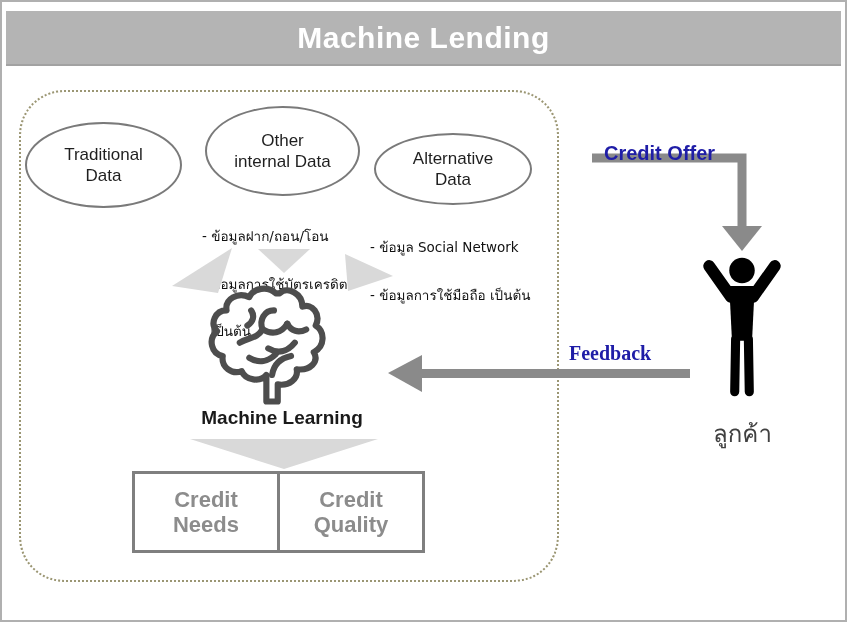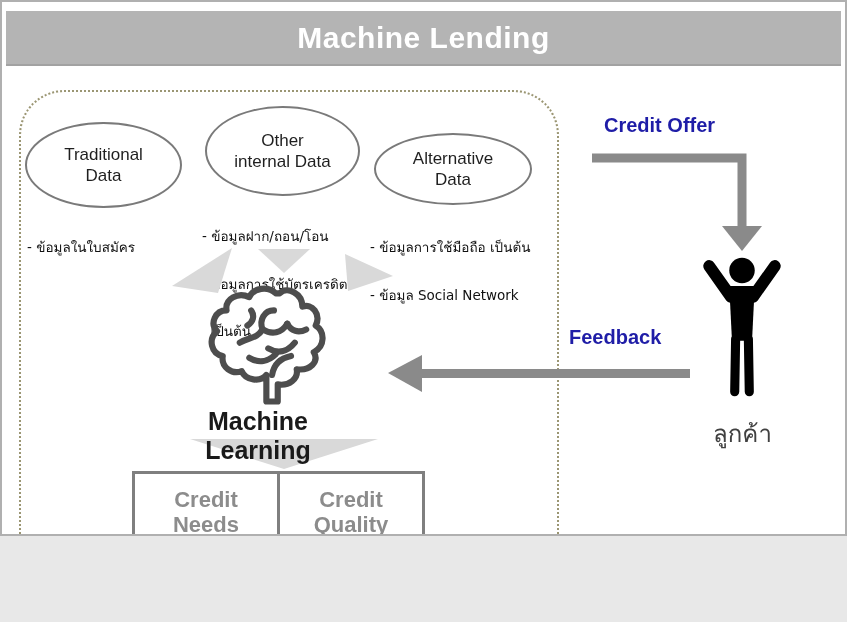--- a/index.html
+++ b/index.html
@@ -1,17 +1,17 @@
 <!DOCTYPE html>
 <html><head>
 <meta charset="utf-8">
 <style>
   html,body { margin:0; padding:0; background:#e8e8e8; }
   .canvas {
-    position:relative; width:847px; height:536px; margin:0 auto;
+    position:relative; width:847px; height:622px; margin:0 auto;
     background:#ffffff; border:2px solid #b0b0b0; box-sizing:border-box;
     font-family:"Liberation Sans", sans-serif; overflow:hidden;
   }
   .titlebar {
     position:absolute; left:4px; top:9px; width:835px; height:53px;
     background:#b4b4b4; border-bottom:2px solid #a2a2a2;
     display:flex; align-items:center; justify-content:center;
   }
   .titlebar span {
     color:#ffffff; font-size:30px; font-weight:bold; letter-spacing:0.5px;
@@ -36,36 +36,36 @@
   .thai { font-family:"DejaVu Sans", sans-serif; }
   .b1 { left:25px;  top:206px; }
   .b2 { left:200px; top:195px; }
   .b3 { left:368px; top:206px; }
   .shapes {
     position:absolute; left:0; top:0; width:847px; height:622px;
     pointer-events:none;
   }
   .brain-wrap { position:absolute; left:196px; top:280px; width:150px; height:128px; }
   .ml-label {
-    position:absolute; left:156px; top:405px; width:200px; text-align:center;
-    font-size:25px; font-weight:bold; color:#1a1a1a;
+    position:absolute; left:180px; top:405px; width:200px; text-align:center;
+    font-size:19px; font-weight:bold; color:#1a1a1a;
   }
   .out-boxes { position:absolute; left:130px; top:469px; display:flex; }
   .out-box {
     width:148px; height:82px; border:3px solid #7f7f7f; background:#ffffff;
     box-sizing:border-box; display:flex; flex-direction:column;
     align-items:center; justify-content:center; text-align:center;
     color:#8c8c8c; font-size:22px; font-weight:bold; line-height:1.15;
   }
   .out-box + .out-box { margin-left:-3px; }
   .blue-label {
-    position:absolute; color:#1f1da7; font-size:20px; font-weight:bold;
+    position:absolute; color:#1f1da7; font-size:20px; font-weight:bold;margin-top:28px;
   }
   .credit-offer-label { left:602px; top:112px; }
-  .feedback-label { left:567px; top:324px; }
+  .feedback-label { left:567px; top:312px;font-family:Liberation Serif, serif; }
   .person-wrap { position:absolute; left:699px; top:251px; width:82px; height:150px; }
   .customer-label {
     position:absolute; left:693px; top:412px; width:95px; text-align:center;
     font-size:24px; color:#404040;
   }
 </style>
 </head>
 <body>
 
 <div class="canvas">
@@ -83,30 +83,29 @@
   <div class="ellipse e2">
     <div>Other</div>
     <div>internal Data</div>
   </div>
   <div class="ellipse e3">
     <div>Alternative</div>
     <div>Data</div>
   </div>
 
   <div class="bullets thai b1">
-    <div>- ข้อมูลในใบสมัคร</div>
   </div>
   <div class="bullets thai b2">
     <div>- ข้อมูลฝาก/ถอน/โอน</div>
     <div>- ข้อมูลการใช้บัตรเครดิต</div>
     <div>  เป็นต้น</div>
   </div>
   <div class="bullets thai b3">
+    <div>- ข้อมูล Social Network</div>
     <div>- ข้อมูลการใช้มือถือ เป็นต้น</div>
-    <div>- ข้อมูล Social Network</div>
   </div>
 
   <svg class="shapes" viewBox="0 0 847 622">
 
     <polygon points="230,246 170,284 216,291" fill="#d9d9d9"></polygon>
     <polygon points="256,247 308,247 282,271" fill="#d9d9d9"></polygon>
     <polygon points="343,252 391,274 346,289" fill="#d9d9d9"></polygon>
 
     <polygon points="188,437 376,437 282,467" fill="#d9d9d9"></polygon>
 

